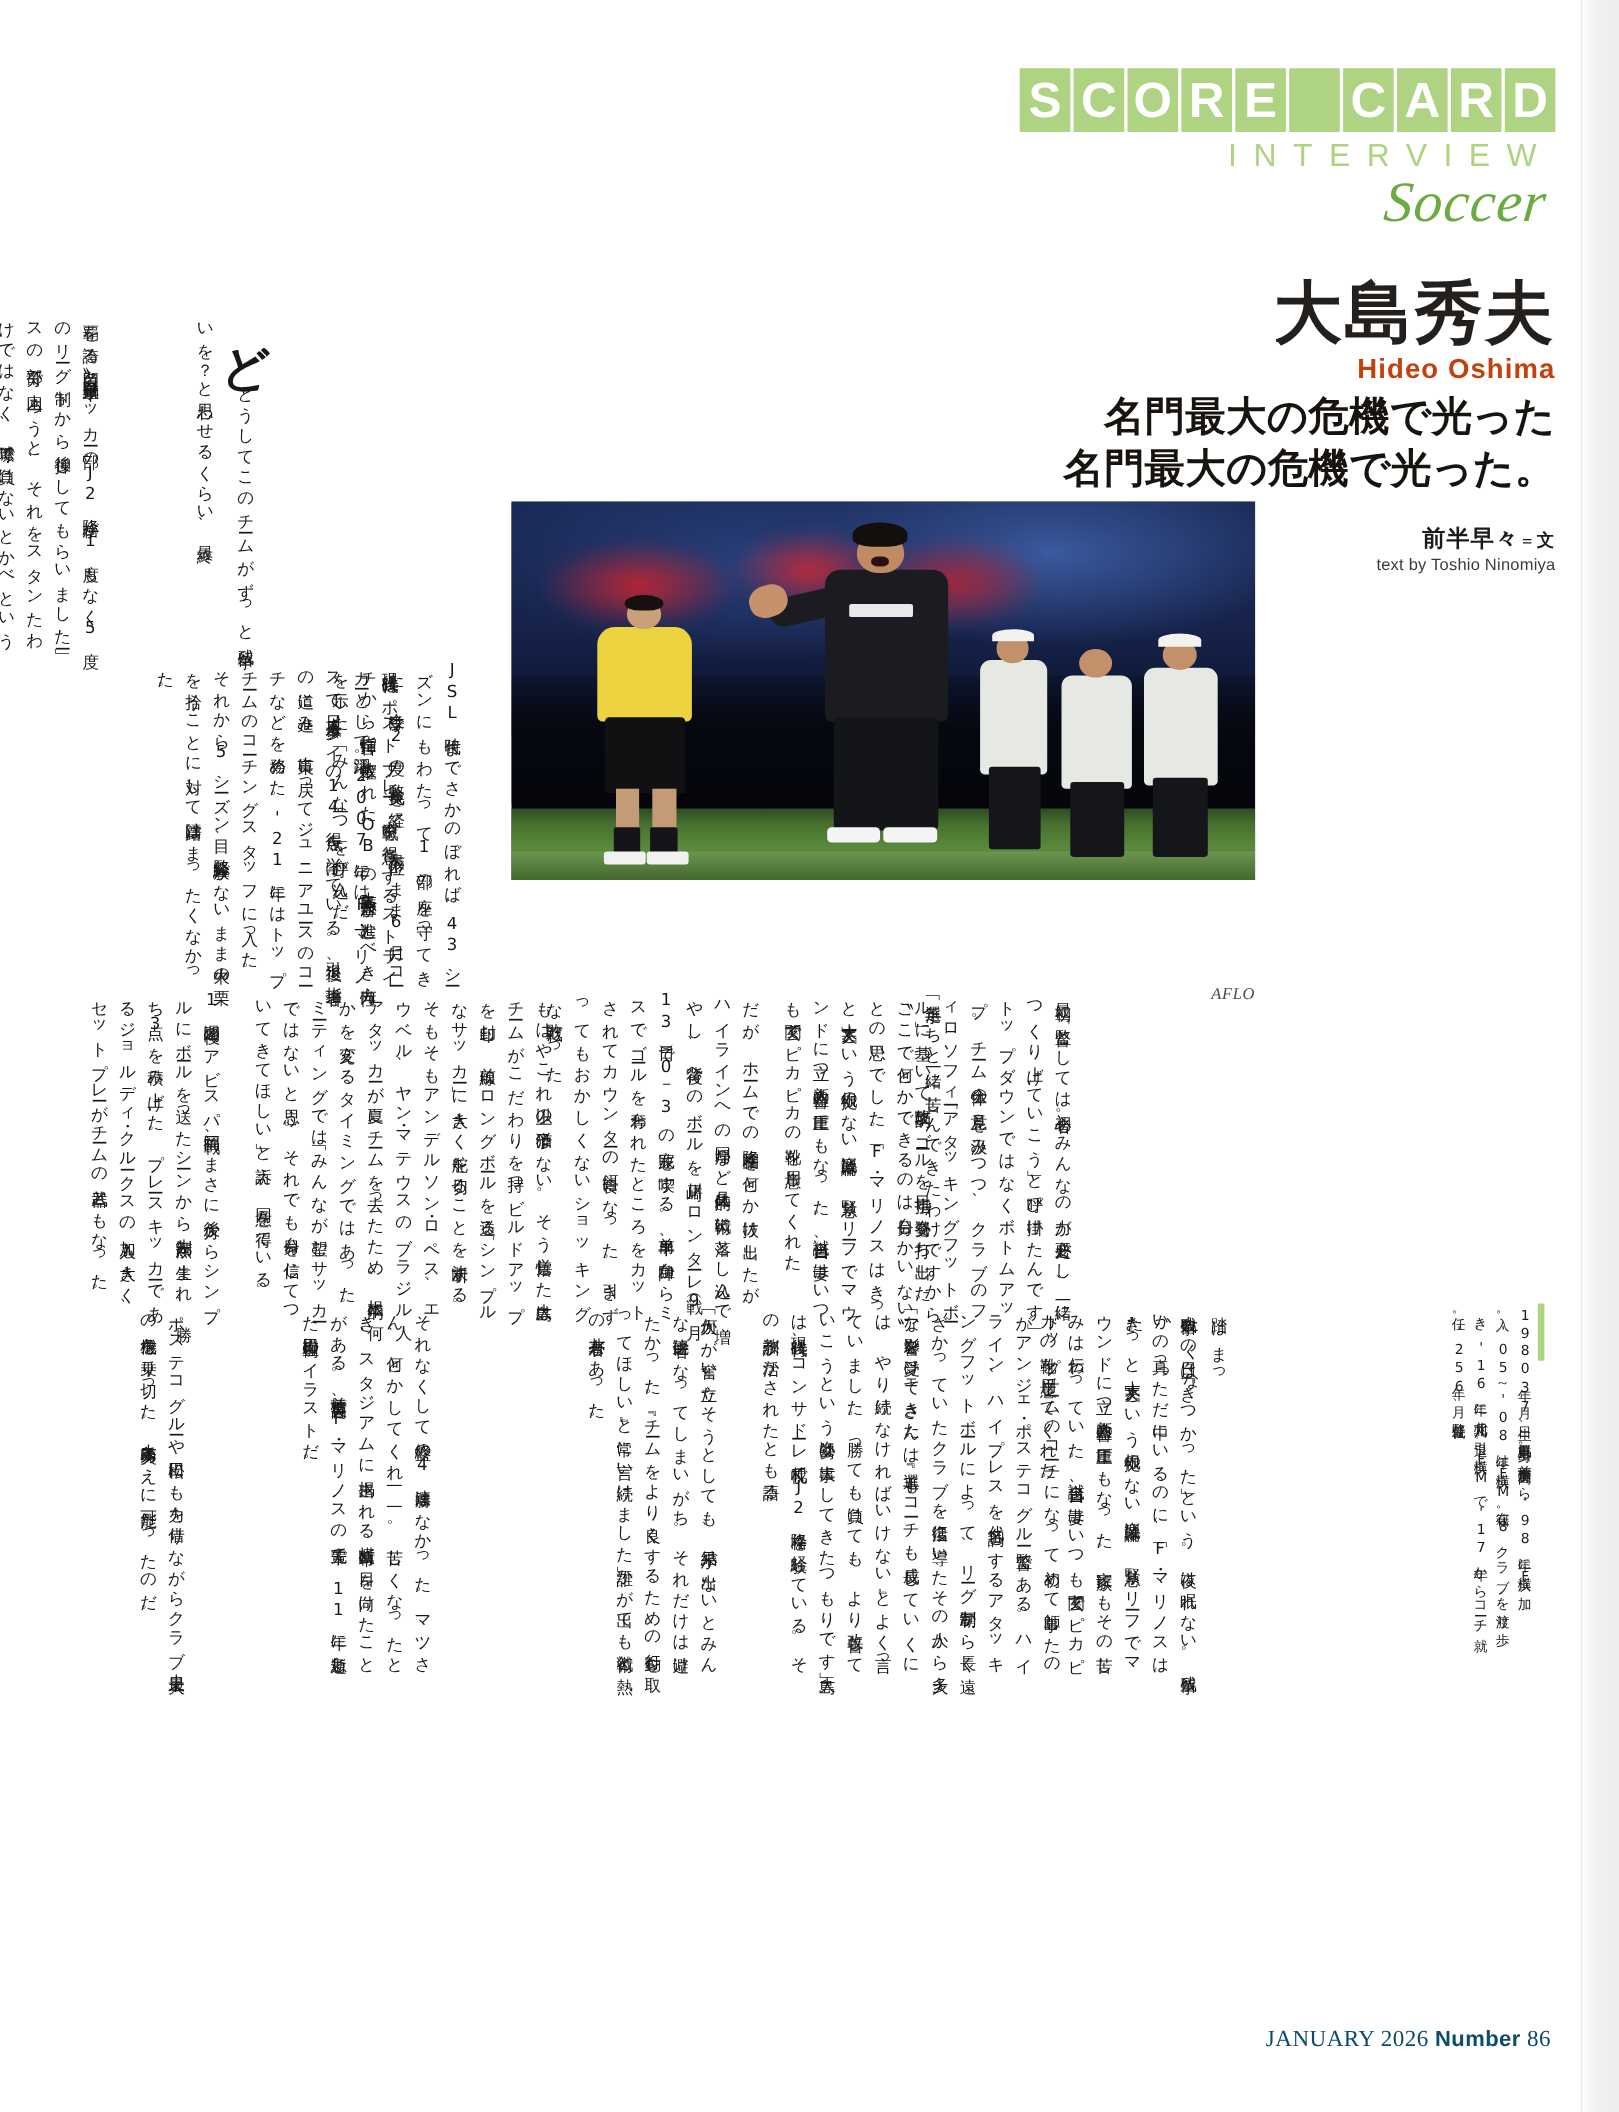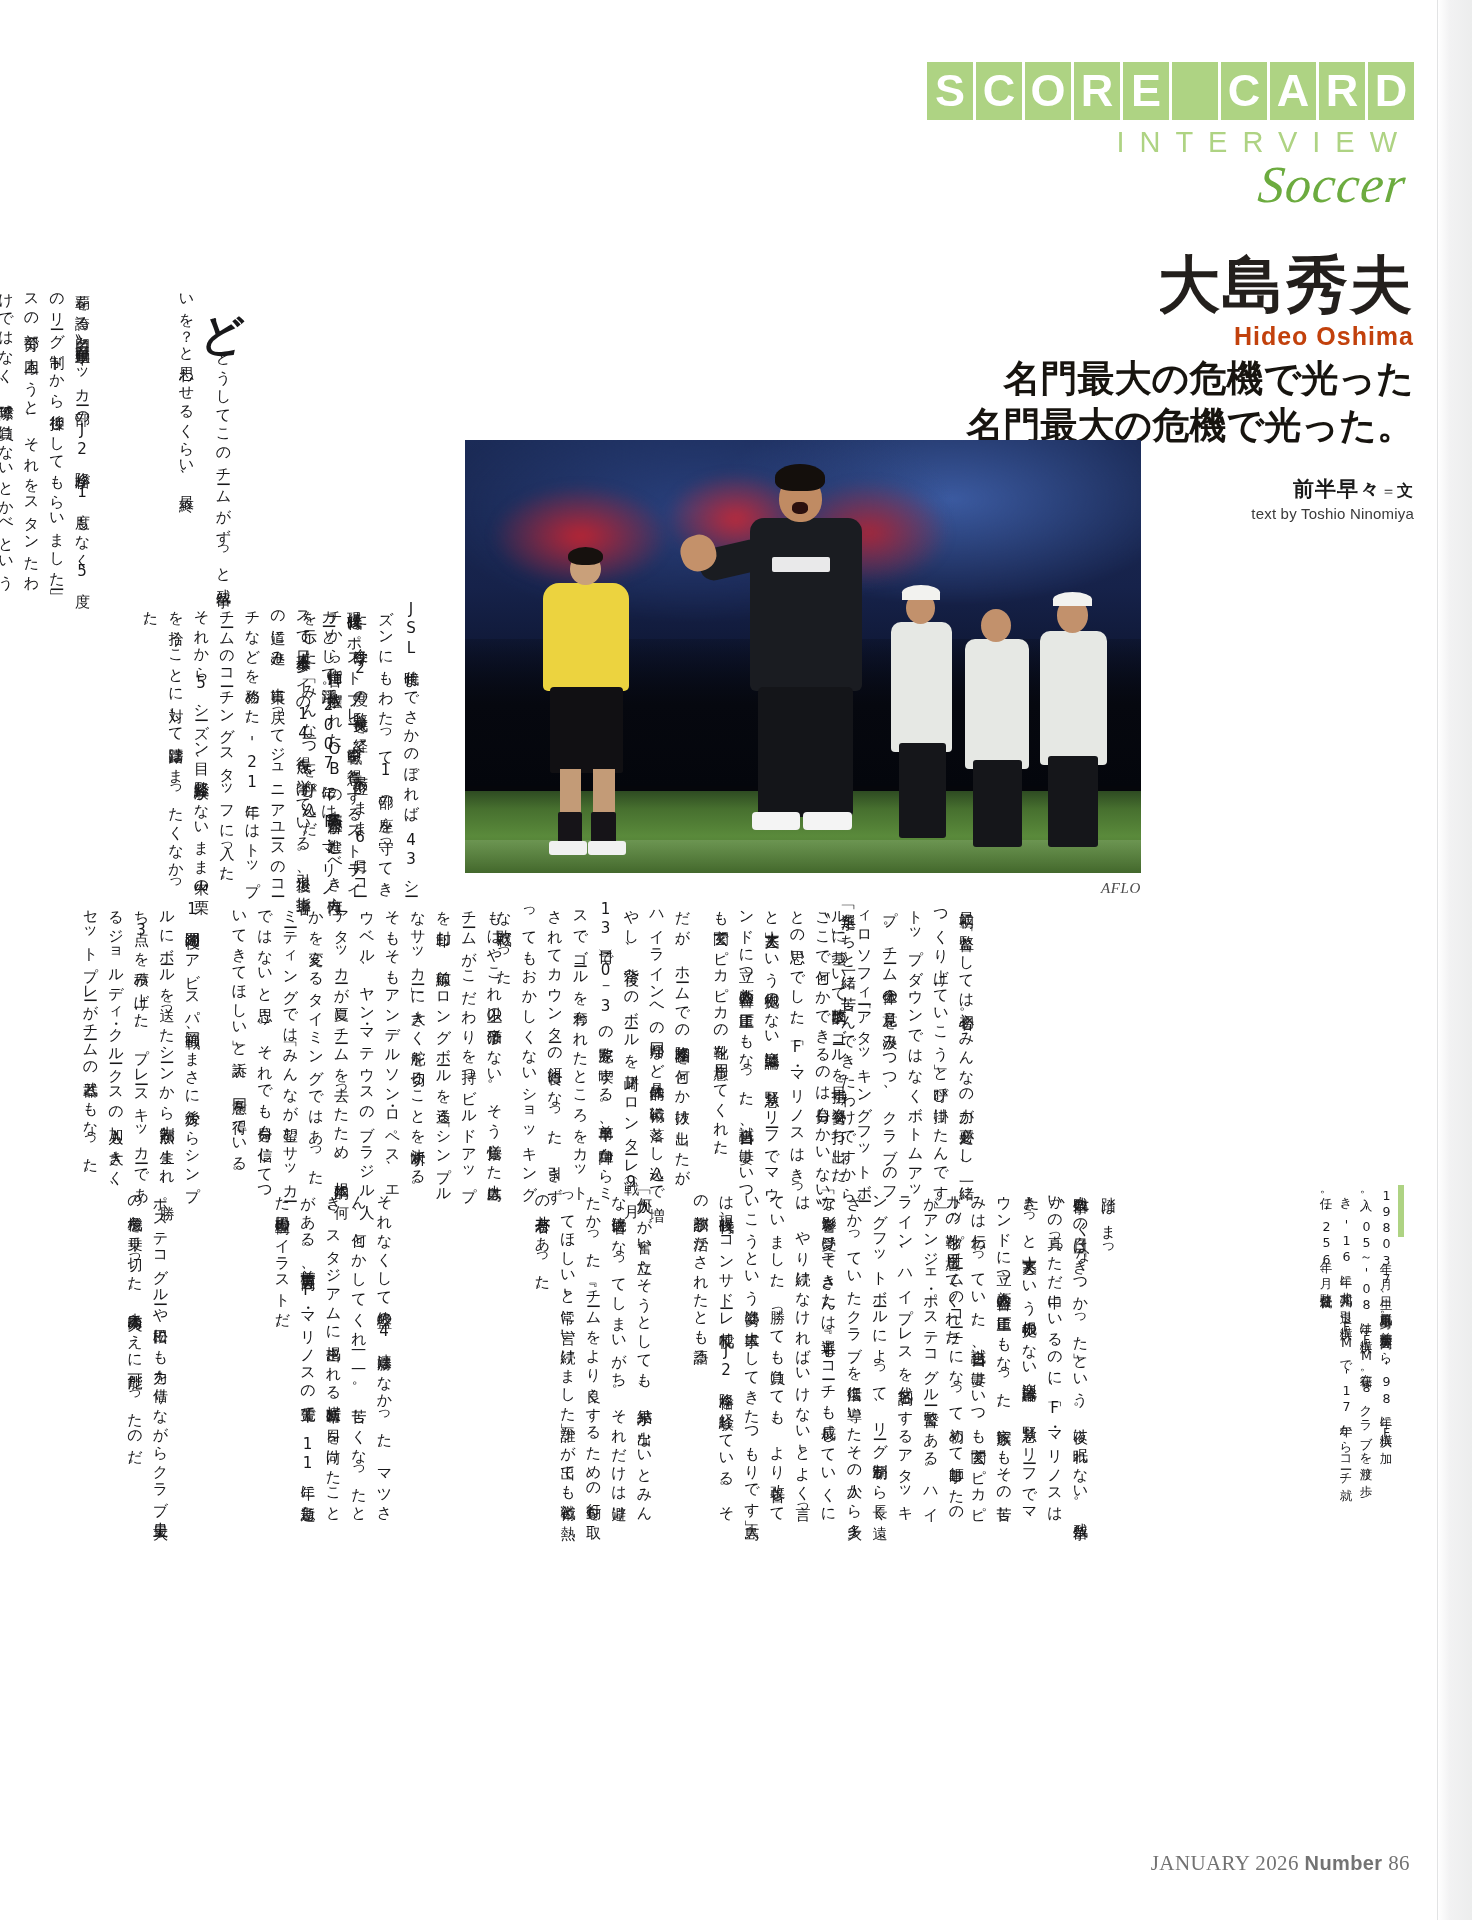--- a/index.html
+++ b/index.html
@@ -99,21 +99,21 @@
     letter-spacing:1px;
   }
   #byline-jp .eq{font-weight:400;font-size:15px;}
   #byline-jp .bun{font-weight:700;font-size:16px;}
   #byline-en{
     font-size:15px;color:#3a3a3a;margin-top:2px;letter-spacing:.2px;
     font-family:"Liberation Sans",sans-serif;
   }
 
   
-  #photo-wrap{position:absolute;left:465px;top:440px;width:676px;height:433px;}
+  #photo-wrap{position:absolute;left:465px;top:456px;width:676px;height:344px;}
   #photo{
     position:absolute;inset:0;overflow:hidden;
     background:#05060b;
   }
   #photo .bg-blue{
     position:absolute;left:0;top:0;width:100%;height:62%;
     background:
       radial-gradient(ellipse 55% 60% at 34% 26%, #29407c 0%, rgba(25,39,80,0) 70%),
       radial-gradient(ellipse 48% 55% at 72% 22%, #3b5aa0 0%, rgba(30,48,100,0) 72%),
       linear-gradient(180deg,#1b2b57 0%,#16224a 55%,#0a1026 100%);
@@ -203,23 +203,23 @@
     color:#1b1b1d;
   }
   #bio-bar{
     position:absolute;
     background:#aed383;
     width:6px;
   }
 
   
   #footer{
-    position:absolute;right:62px;bottom:44px;
+    position:absolute;right:62px;bottom:54px;
     font-family:"Liberation Serif","DejaVu Serif",serif;
-    font-size:21px;color:#737373;letter-spacing:.4px;
+    font-size:21px;color:#0c4a6e;letter-spacing:.4px;
     white-space:nowrap;
     margin-left:44px;
   }
   #footer .num{font-family:"Liberation Sans",sans-serif;font-weight:700;font-size:20px;}
   #footer .pg{font-family:"Liberation Serif",serif;font-size:21px;}
 </style>
 </head>
 <body>
 
 <div id="page">

